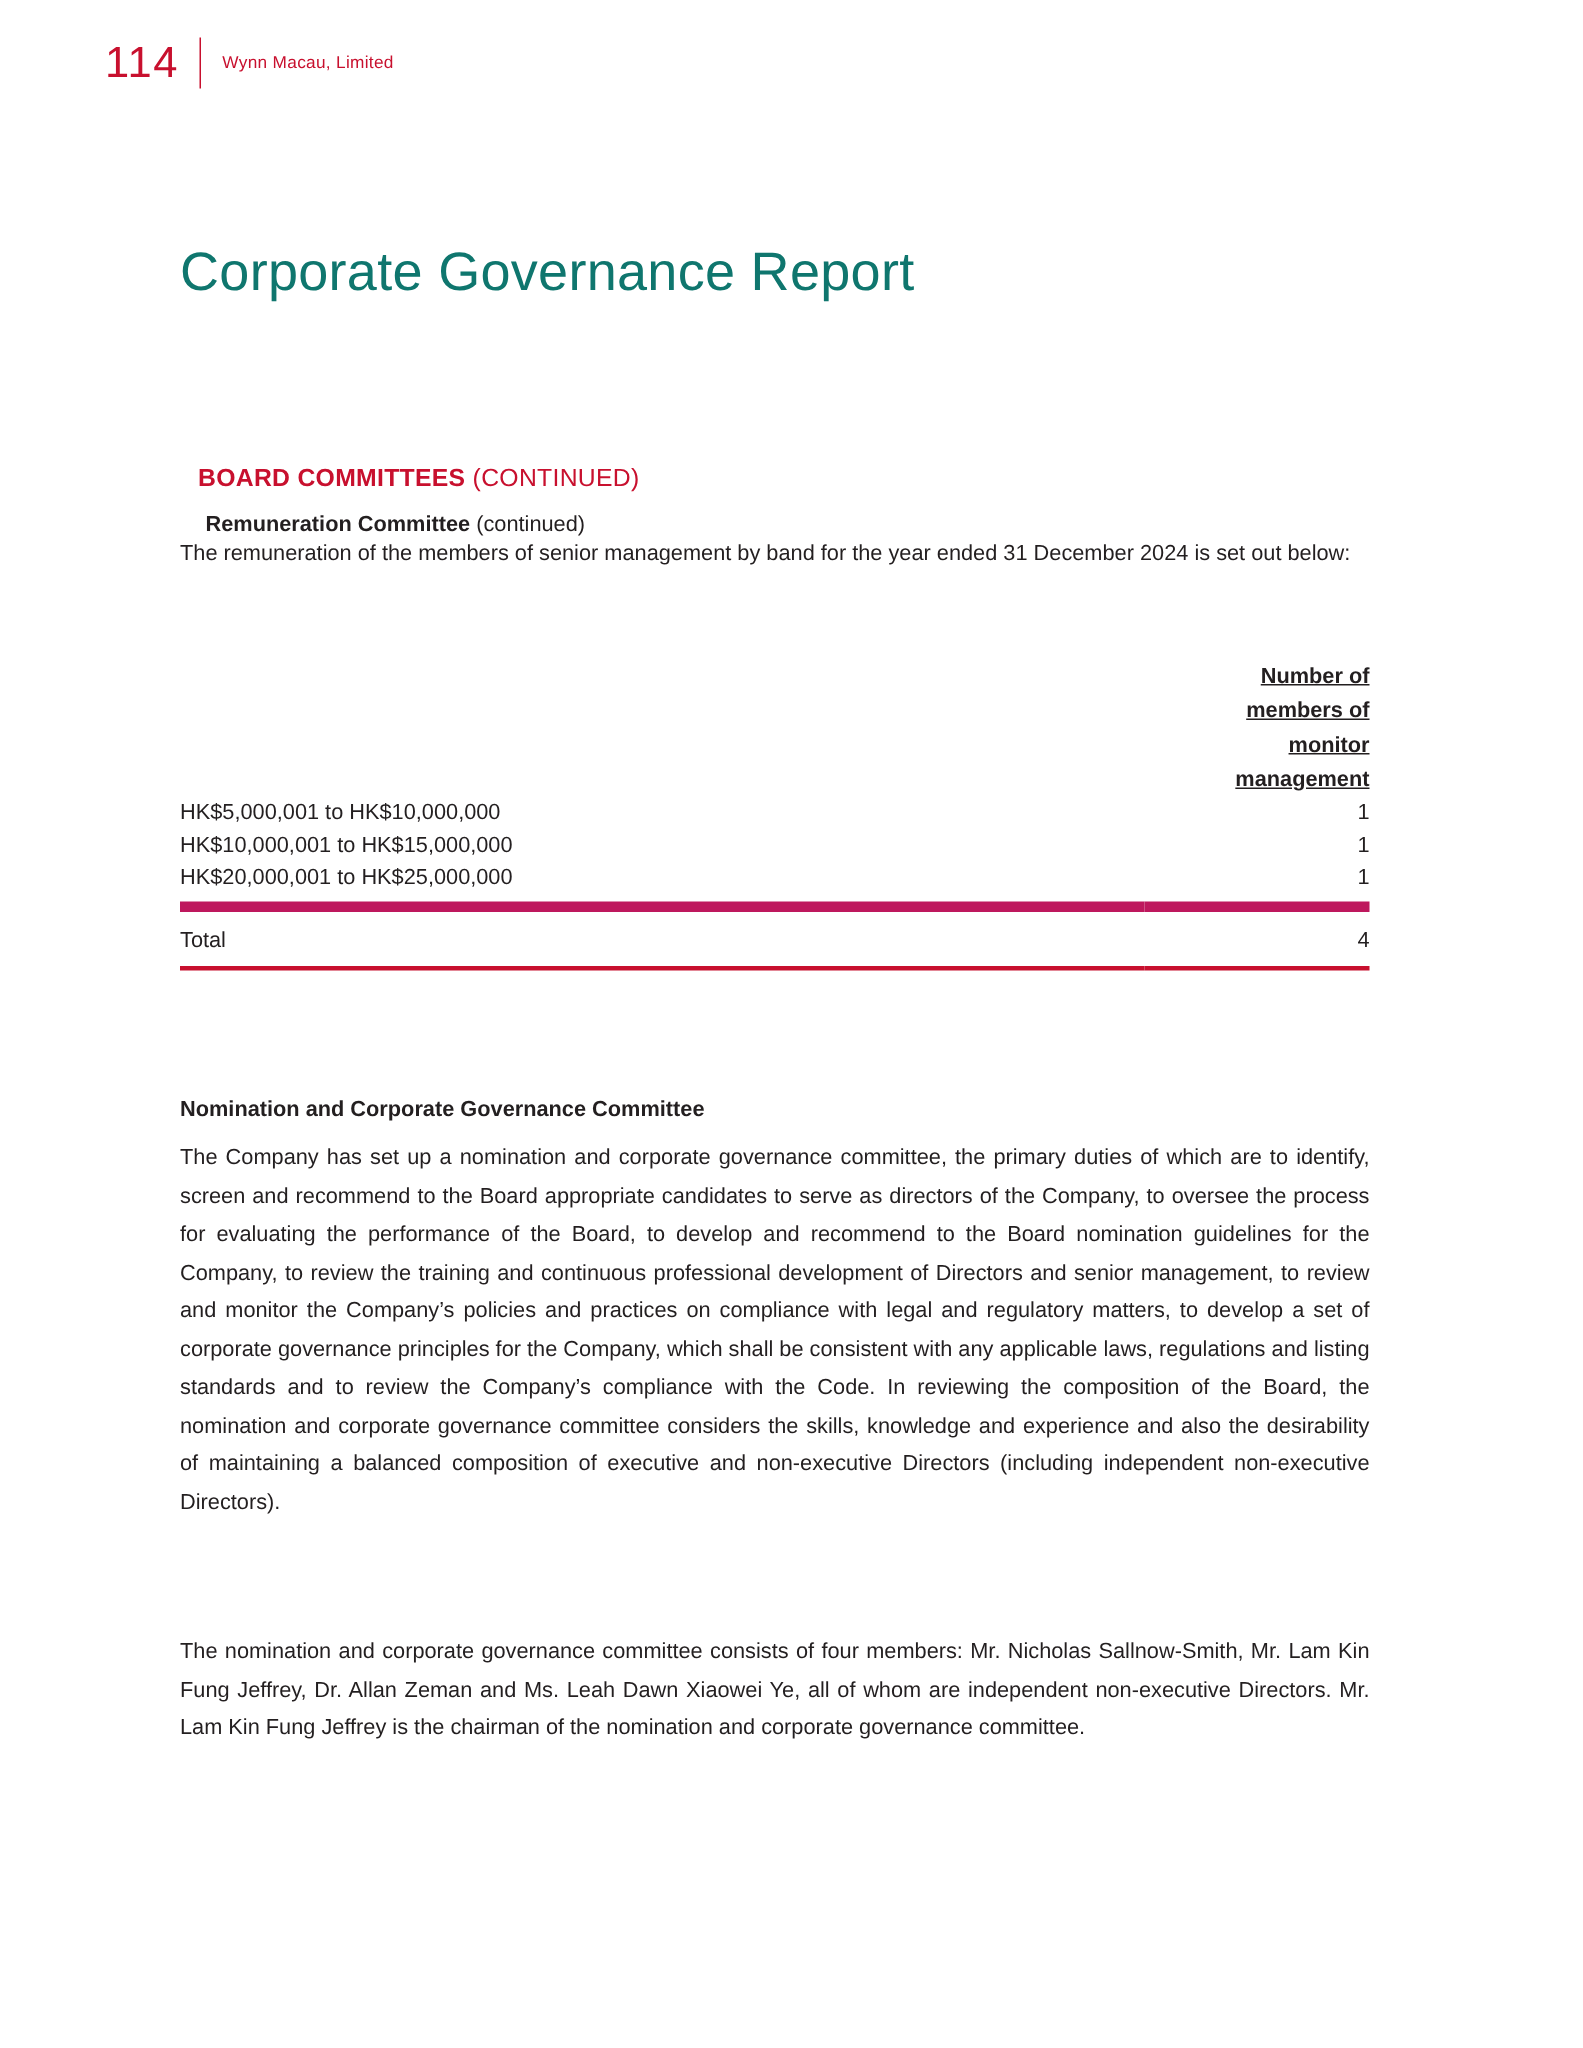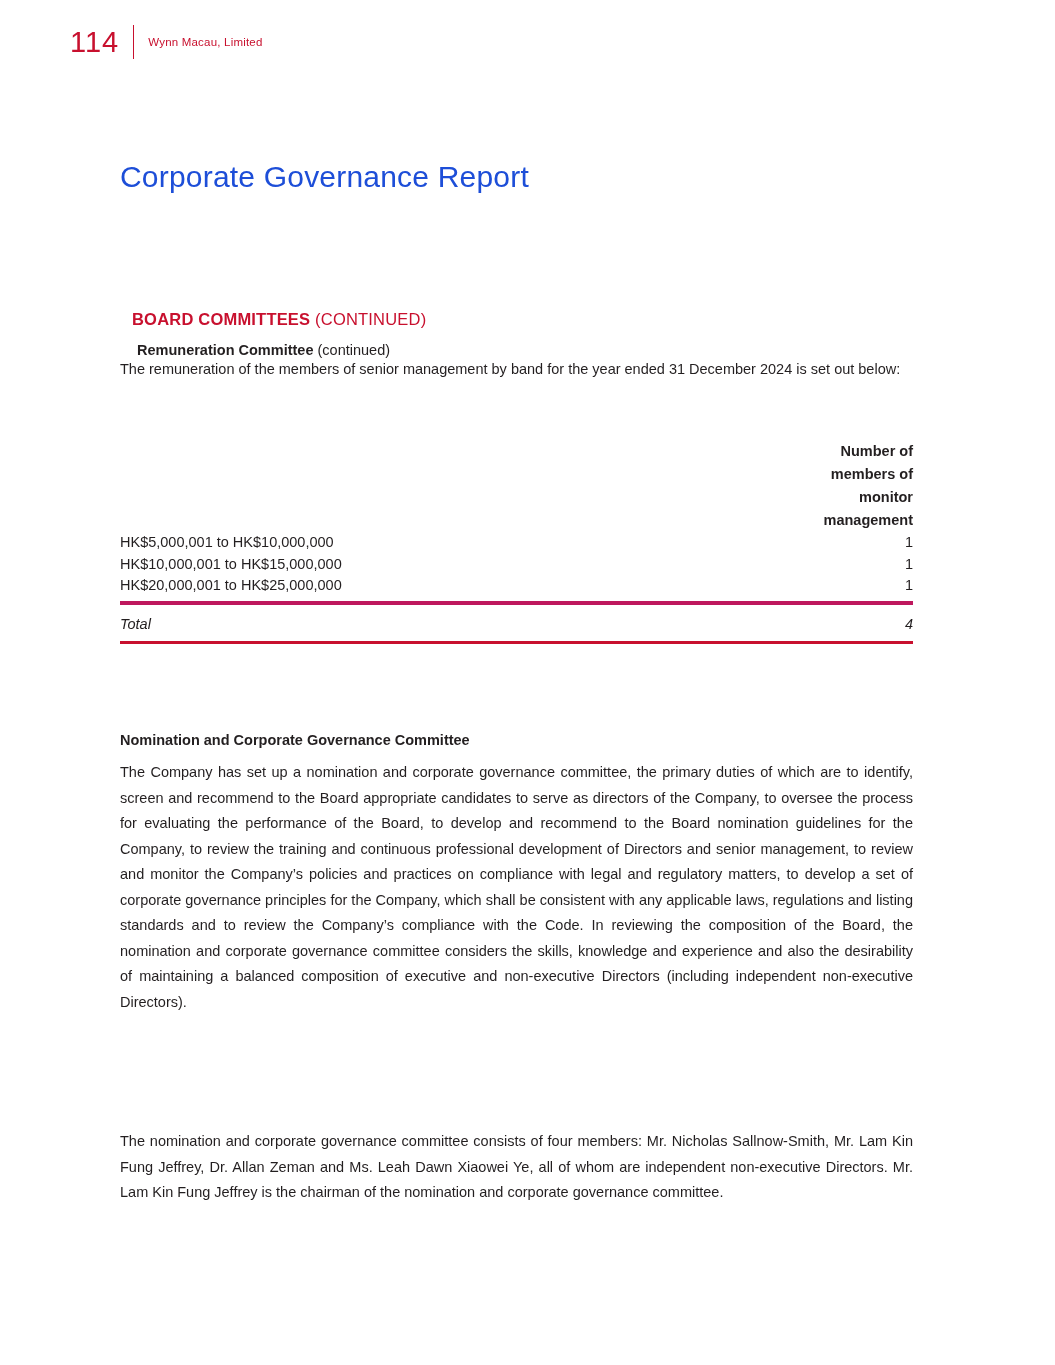--- a/index.html
+++ b/index.html
@@ -55,22 +55,22 @@
   .content {
     position: absolute;
     left: 120px;
     top: 0;
     width: 793px;
   }
   .doc-title {
     position: absolute;
     top: 160px;
     left: 0;
-    font-size: 30px;
-    color: #1d4ed8;
+    font-size: 36px;
+    color: #0f766e;
     letter-spacing: 0.2px;
     font-weight: 400;
     white-space: nowrap;
   }
   .section-heading {
     position: absolute;
     top: 310px;
     left: 12px;
     font-size: 16.5px;
     color: #c8102e;
@@ -124,20 +124,21 @@
     vertical-align: bottom;
     padding: 0;
     font-size: 14.5px;
     line-height: 23px;
   }
   .colhead {
     text-align: right;
     font-weight: bold;
     line-height: 23px;
     width: 150px;
+    text-decoration: underline;
   }
   .colhead div {
     white-space: nowrap;
   }
   td.band-label {
     text-align: left;
     padding: 0;
     line-height: 21.5px;
     white-space: nowrap;
   }
@@ -146,22 +147,21 @@
     padding: 0;
     line-height: 21.5px;
   }
   tr.first-row td {
     padding-top: 26px;
   }
   tr.last-band td {
     padding-bottom: 4px;
   }
   .rule-thin {
-    border-top: 4px solid #be185d;
-    font-style: italic;
+    border-top: 7px solid #be185d;
   }
   tr.total-row td {
     padding-top: 9px;
     padding-bottom: 6px;
   }
   .rule-thick {
     border-top: 3px solid #c8102e;
   }
 
   
@@ -177,21 +177,20 @@
     position: absolute;
     top: 760px;
     left: 0;
     width: 793px;
   }
   .nom-para-2 {
     position: absolute;
     top: 1089px;
     left: 0;
     width: 793px;
-    margin-top: 40px;
   }
 </style>
 </head>
 <body>
 
 <div class="page">
 
   <div class="page-header">
     <div class="folio">114</div>
     <div class="folio-rule"></div>

